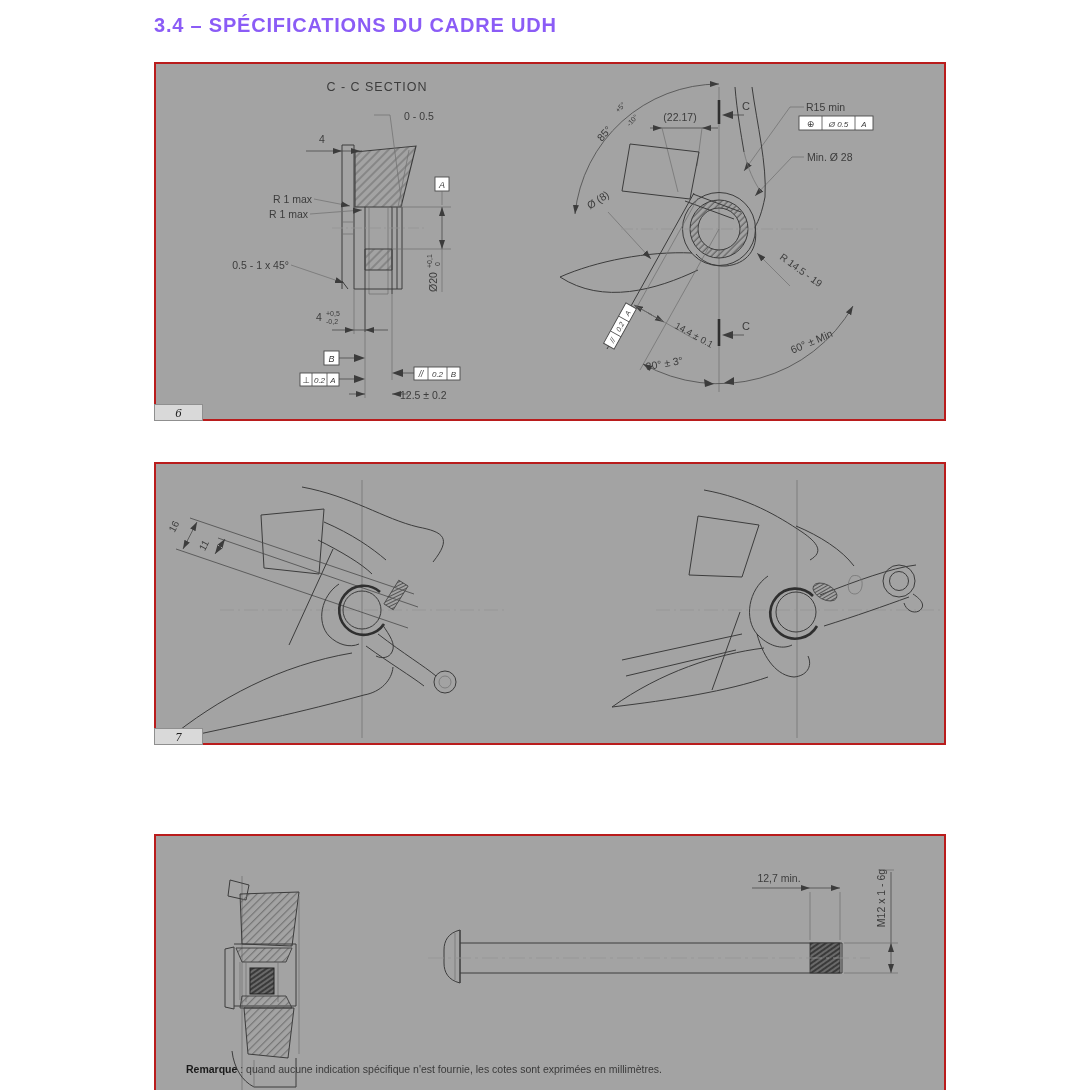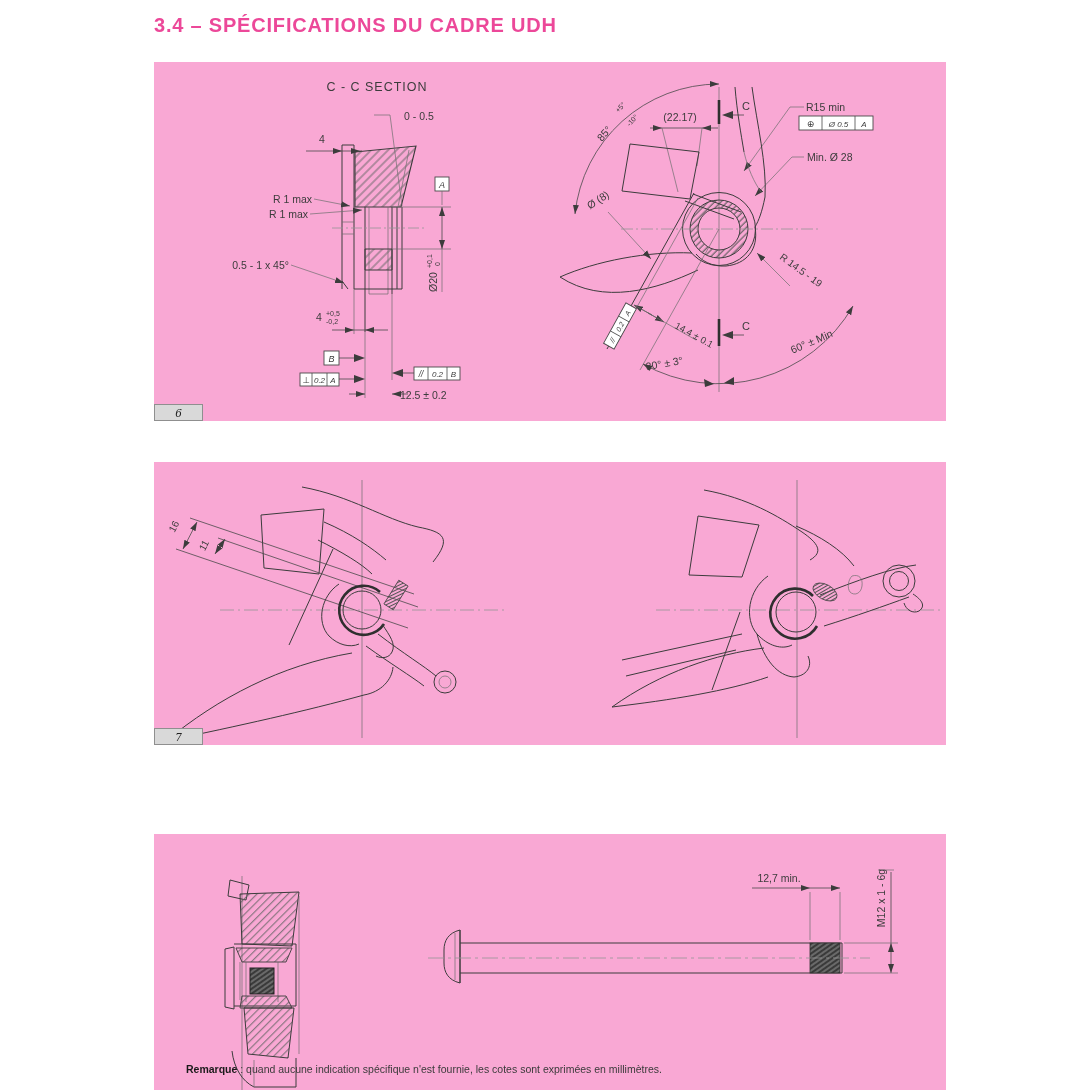--- a/index.html
+++ b/index.html
@@ -1,19 +1,19 @@
 <!DOCTYPE html>
 <html><head>
 <meta charset="utf-8">
 <style>
   html,body{margin:0;padding:0;background:#fff;}
   body{position:relative;width:1091px;height:1090px;font-family:"Liberation Sans",sans-serif;overflow:hidden;}
   h1.title{position:absolute;left:154px;top:14px;margin:0;font-size:20px;font-weight:700;
-    letter-spacing:.8px;color:#ec4899;font-family:"Liberation Sans",sans-serif;}
-  .figbox{position:absolute;left:154px;width:792px;background:#f9a8d4;border:2px solid #f9a8d4;box-sizing:border-box;}
+    letter-spacing:.8px;color:#8b5cf6;font-family:"Liberation Sans",sans-serif;}
+  .figbox{position:absolute;left:154px;width:792px;background:#a3a3a3;border:2px solid #b91c1c;box-sizing:border-box;}
   #box6{top:62px;height:359px;}
   #box7{top:462px;height:283px;}
   #box8{top:834px;height:338px;}
   .figbox svg{position:absolute;left:0;top:0;}
   .tab{position:absolute;left:-2px;bottom:-2px;width:49px;height:17px;background:#d9d9d9;
     border:1px solid #8f8f8f;box-sizing:border-box;display:flex;align-items:center;justify-content:center;
     font:italic 10.5px "DejaVu Serif",serif;color:#222;}
   .footer{position:absolute;left:154px;top:1063px;margin:0;font-size:10.5px;color:#3a3a3a;}
   .footer b{color:#1a1a1a;padding-left:32px;}
   svg text{font-family:"Liberation Sans","DejaVu Sans",sans-serif;fill:#3c3c3c;}

